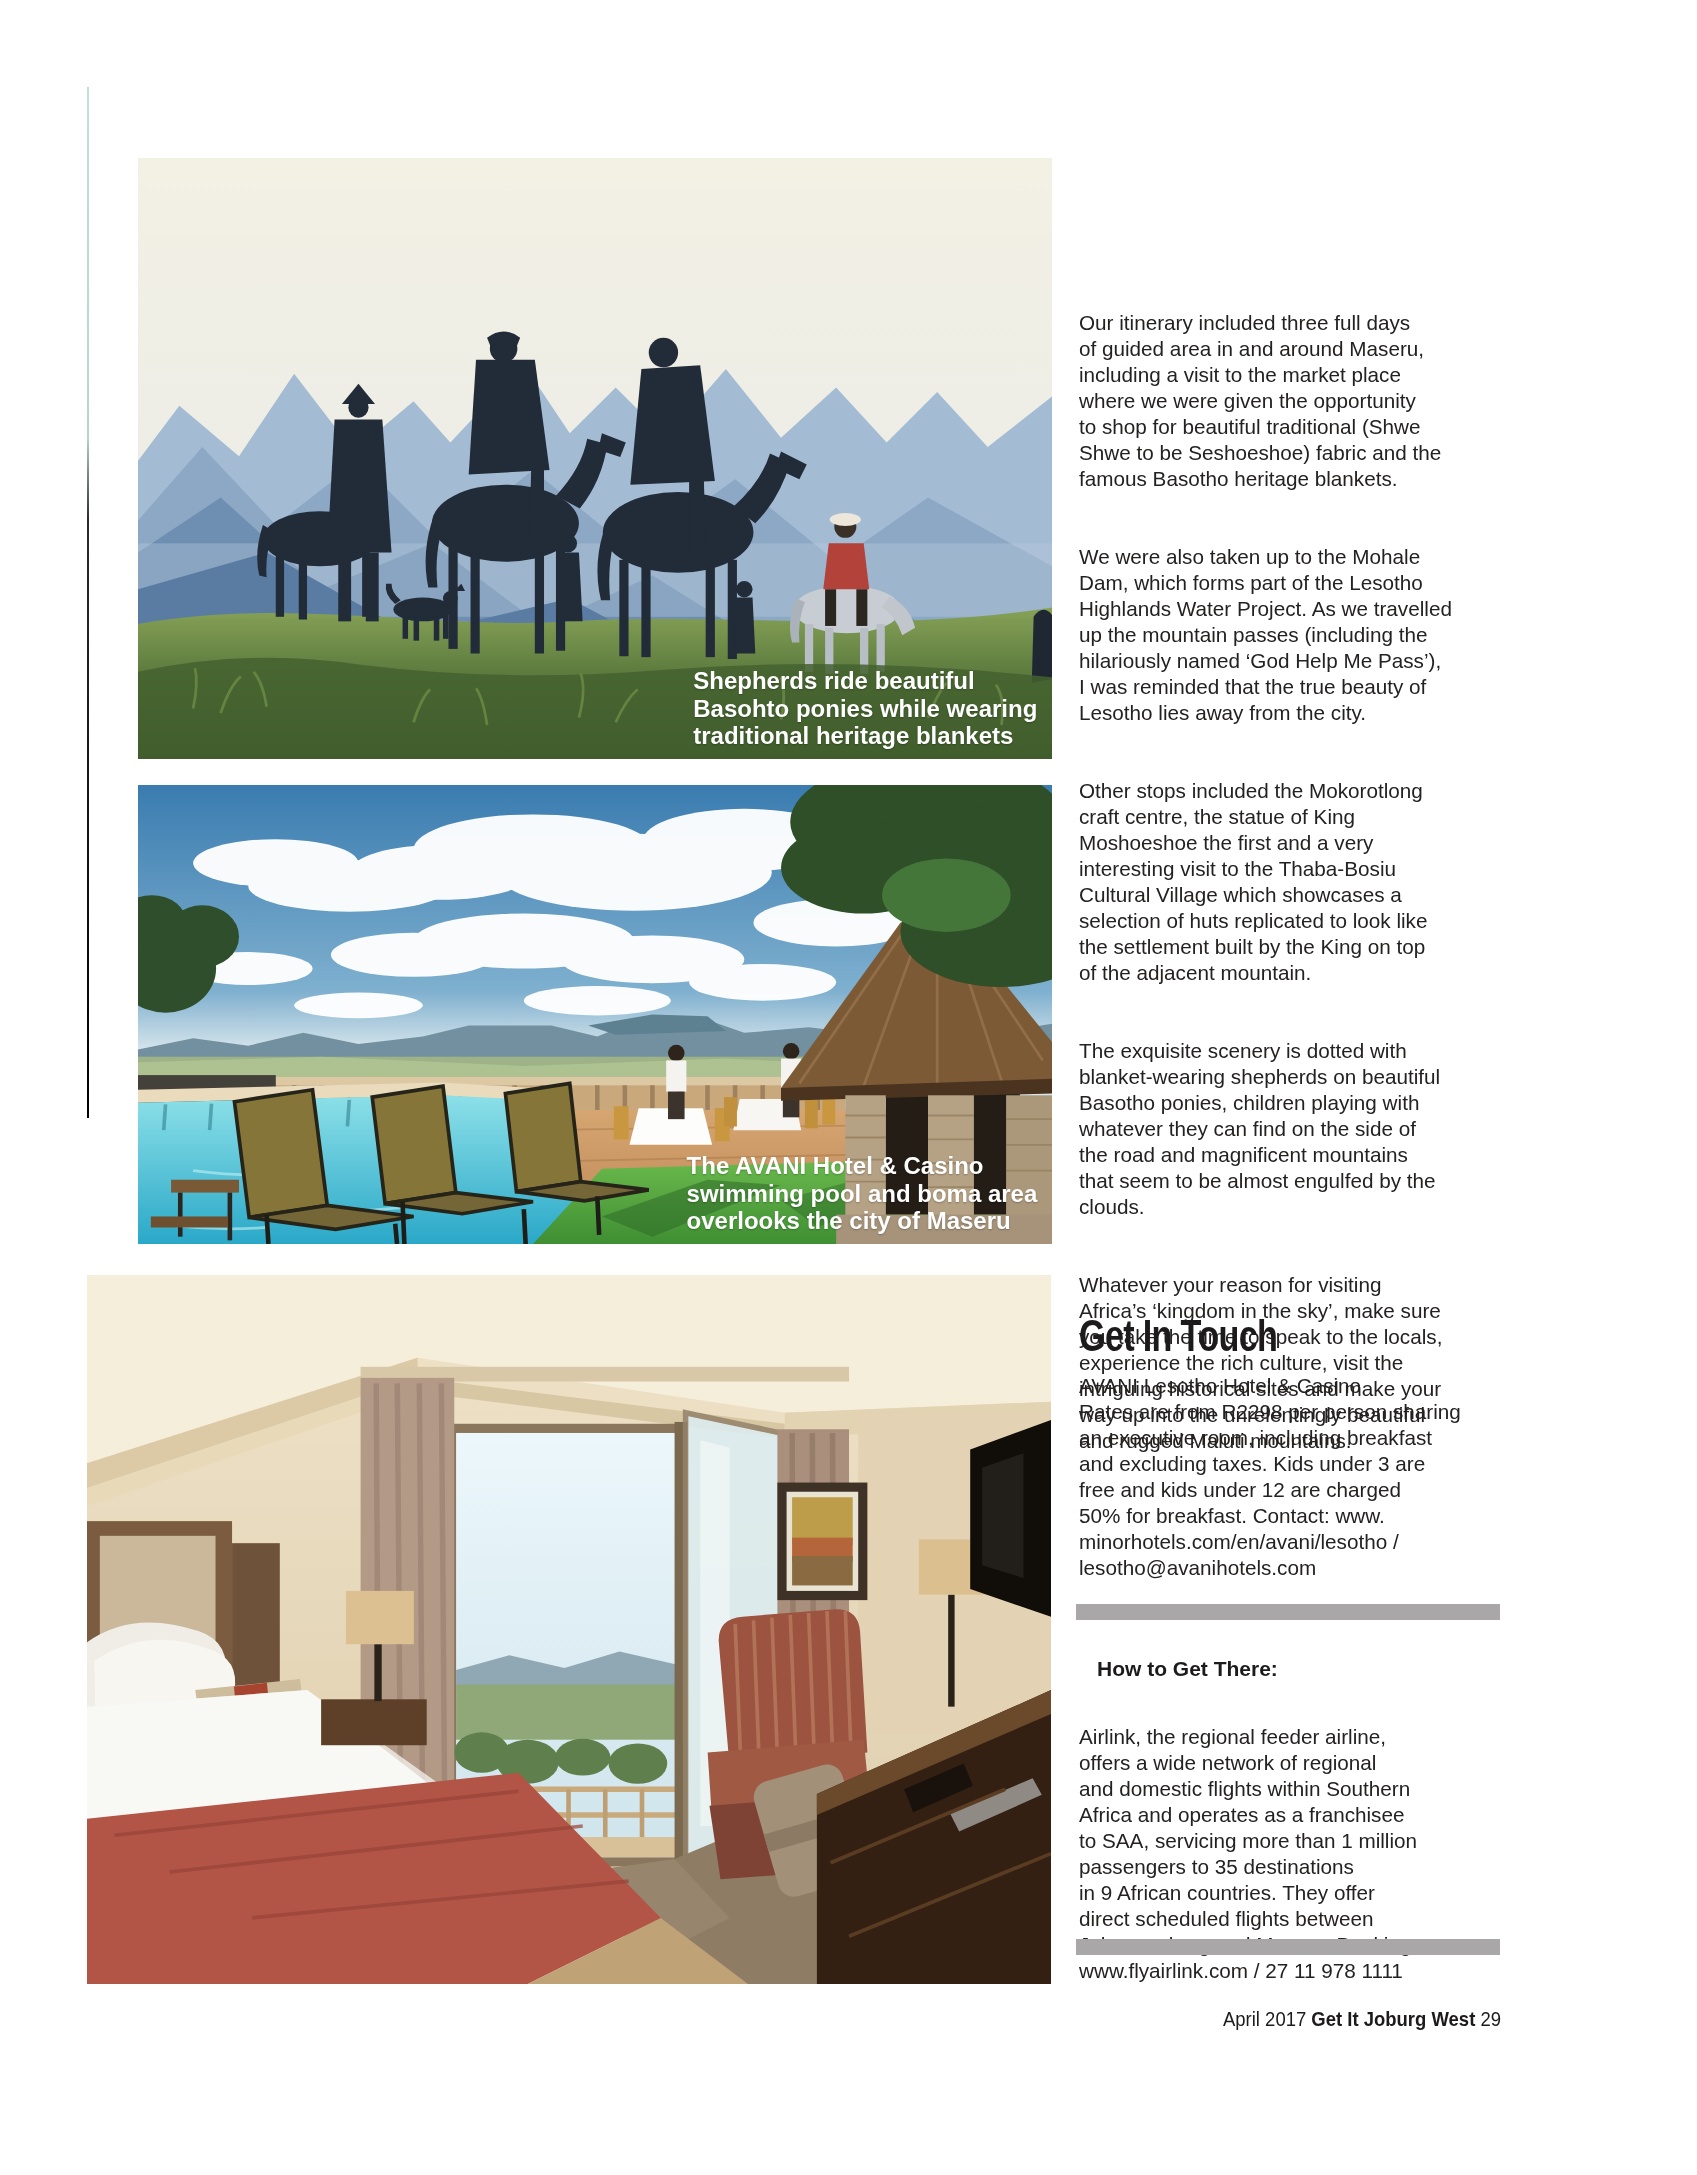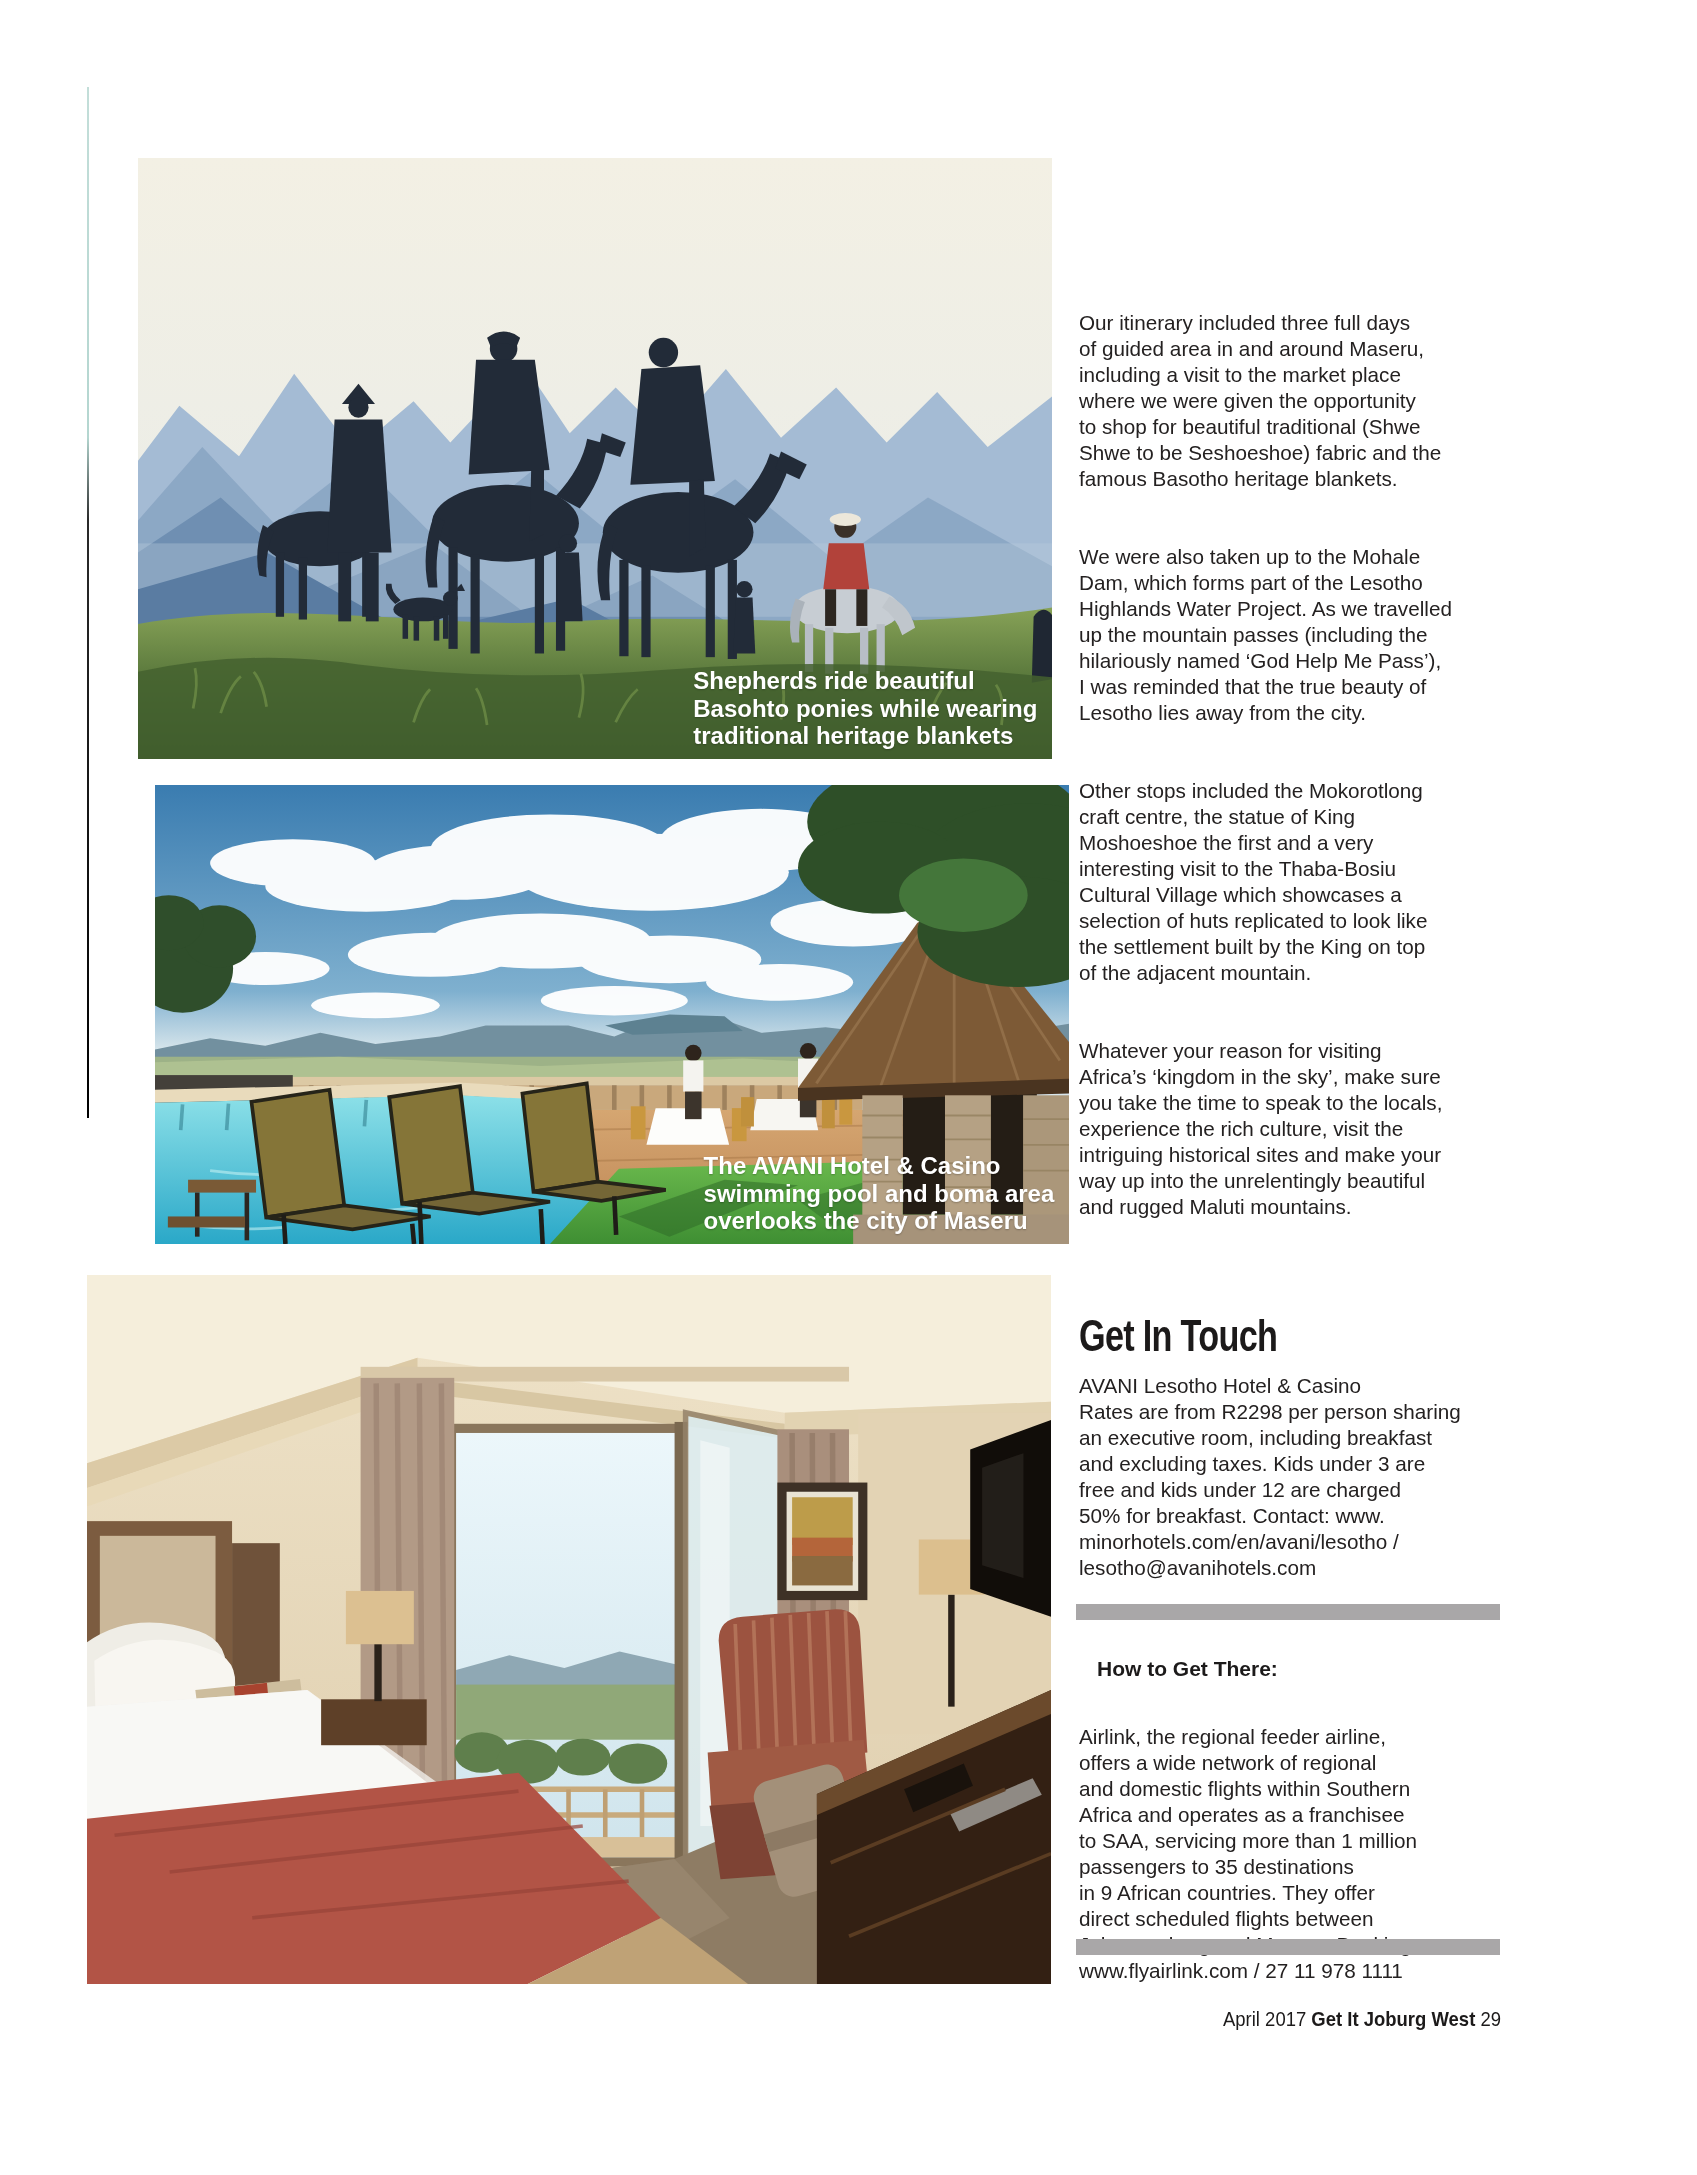--- a/index.html
+++ b/index.html
@@ -3,21 +3,21 @@
 <meta charset="utf-8">
 <style>
   html,body{margin:0;padding:0;background:#ffffff;}
   .page{position:relative;width:1698px;height:2175px;background:#ffffff;overflow:hidden;
         font-family:"Liberation Sans","DejaVu Sans",sans-serif;color:#242121;}
   .left-rule{position:absolute;left:87px;top:87px;width:1.8px;height:1031px;
         background:linear-gradient(to bottom,#c3ded9 0%,#b4d6d0 34%,#2a2a2a 42%,#000 100%);}
   .photo{position:absolute;margin:0;padding:0;overflow:hidden;}
   .photo svg{position:absolute;left:0;top:0;width:100%;height:100%;display:block;}
   .photo1{left:138px;top:158px;width:914px;height:601px;}
-  .photo2{left:138px;top:785px;width:914px;height:459px;margin-left:17px;}
+  .photo2{left:138px;top:785px;width:914px;height:459px;}
   .photo3{left:87px;top:1275px;width:964px;height:709px;}
   .caption{position:absolute;right:14.7px;bottom:9.2px;text-align:left;color:#ffffff;
         font-weight:700;font-size:24px;line-height:27.5px;white-space:pre;
         text-shadow:0 0.9px 1.8px rgba(0,0,0,.25);}
   .col{position:absolute;left:1079px;width:436px;}
   .bodytext{font-size:20.7px;line-height:26px;white-space:pre;color:#242121;}
   .bodytext p{margin:0;white-space:pre;}
   .git-heading{position:absolute;left:1079px;top:1312px;margin:0;font-size:45px;line-height:48px;
         font-weight:700;letter-spacing:-0.9px;transform:scaleX(.76);transform-origin:left top;
         color:#1c1a1a;width:588px;}
@@ -456,20 +456,27 @@
 I was reminded that the true beauty of
 Lesotho lies away from the city.</p>
     <p>Other stops included the Mokorotlong
 craft centre, the statue of King
 Moshoeshoe the first and a very
 interesting visit to the Thaba-Bosiu
 Cultural Village which showcases a
 selection of huts replicated to look like
 the settlement built by the King on top
 of the adjacent mountain.</p>
+    <p>The exquisite scenery is dotted with
+blanket-wearing shepherds on beautiful
+Basotho ponies, children playing with
+whatever they can find on the side of
+the road and magnificent mountains
+that seem to be almost engulfed by the
+clouds.</p>
     <p>Whatever your reason for visiting
 Africa’s ‘kingdom in the sky’, make sure
 you take the time to speak to the locals,
 experience the rich culture, visit the
 intriguing historical sites and make your
 way up into the unrelentingly beautiful
 and rugged Maluti mountains.</p>
   </div>
 
   <h2 class="git-heading">Get In Touch</h2>

